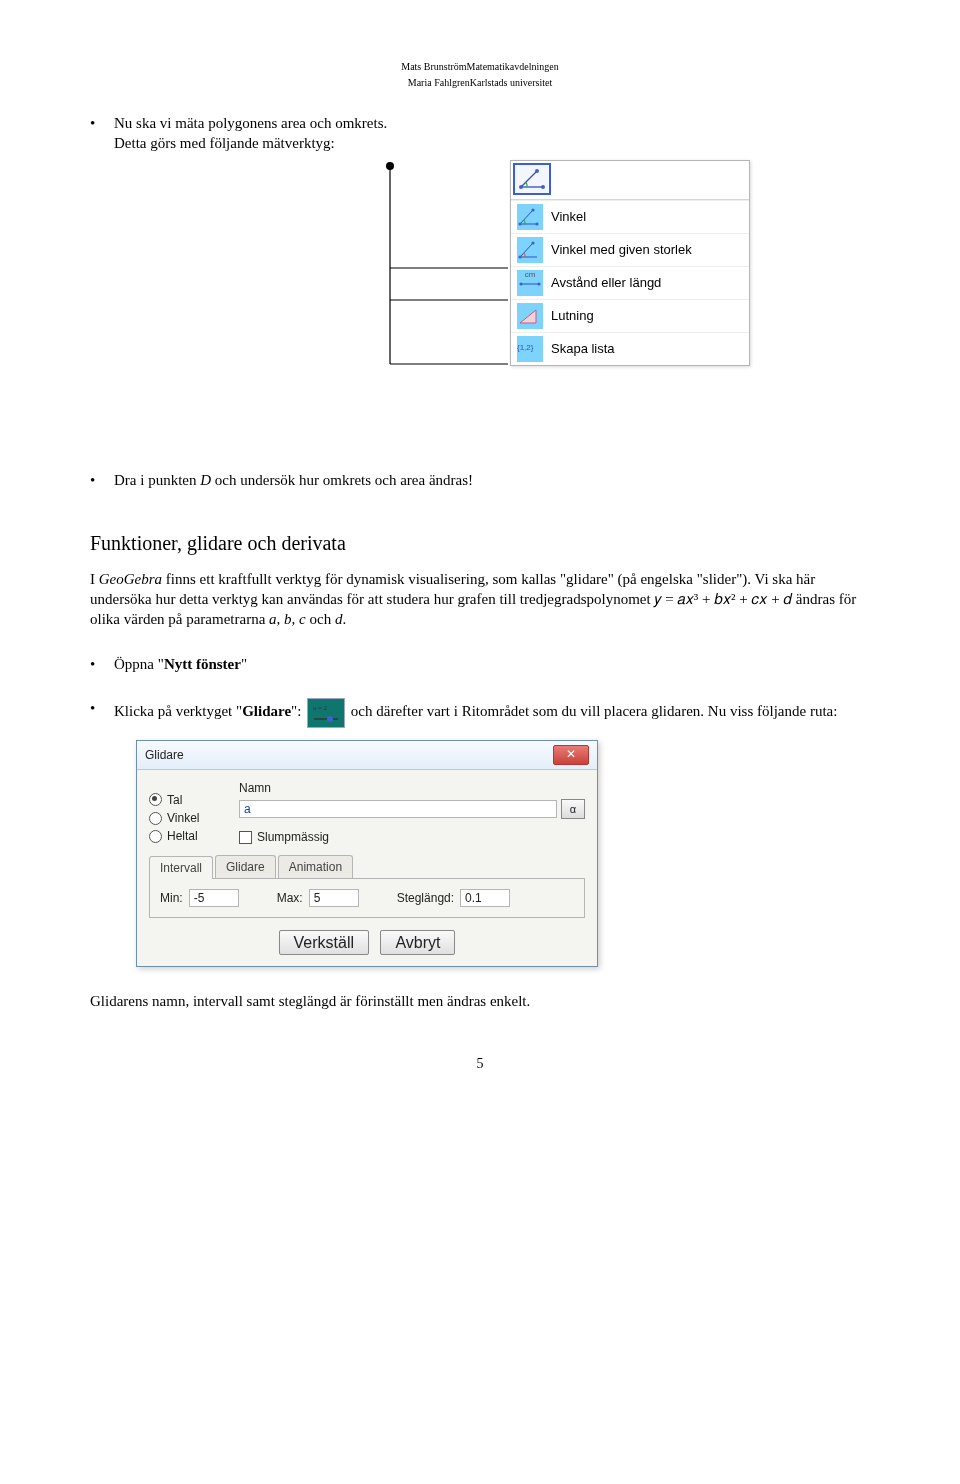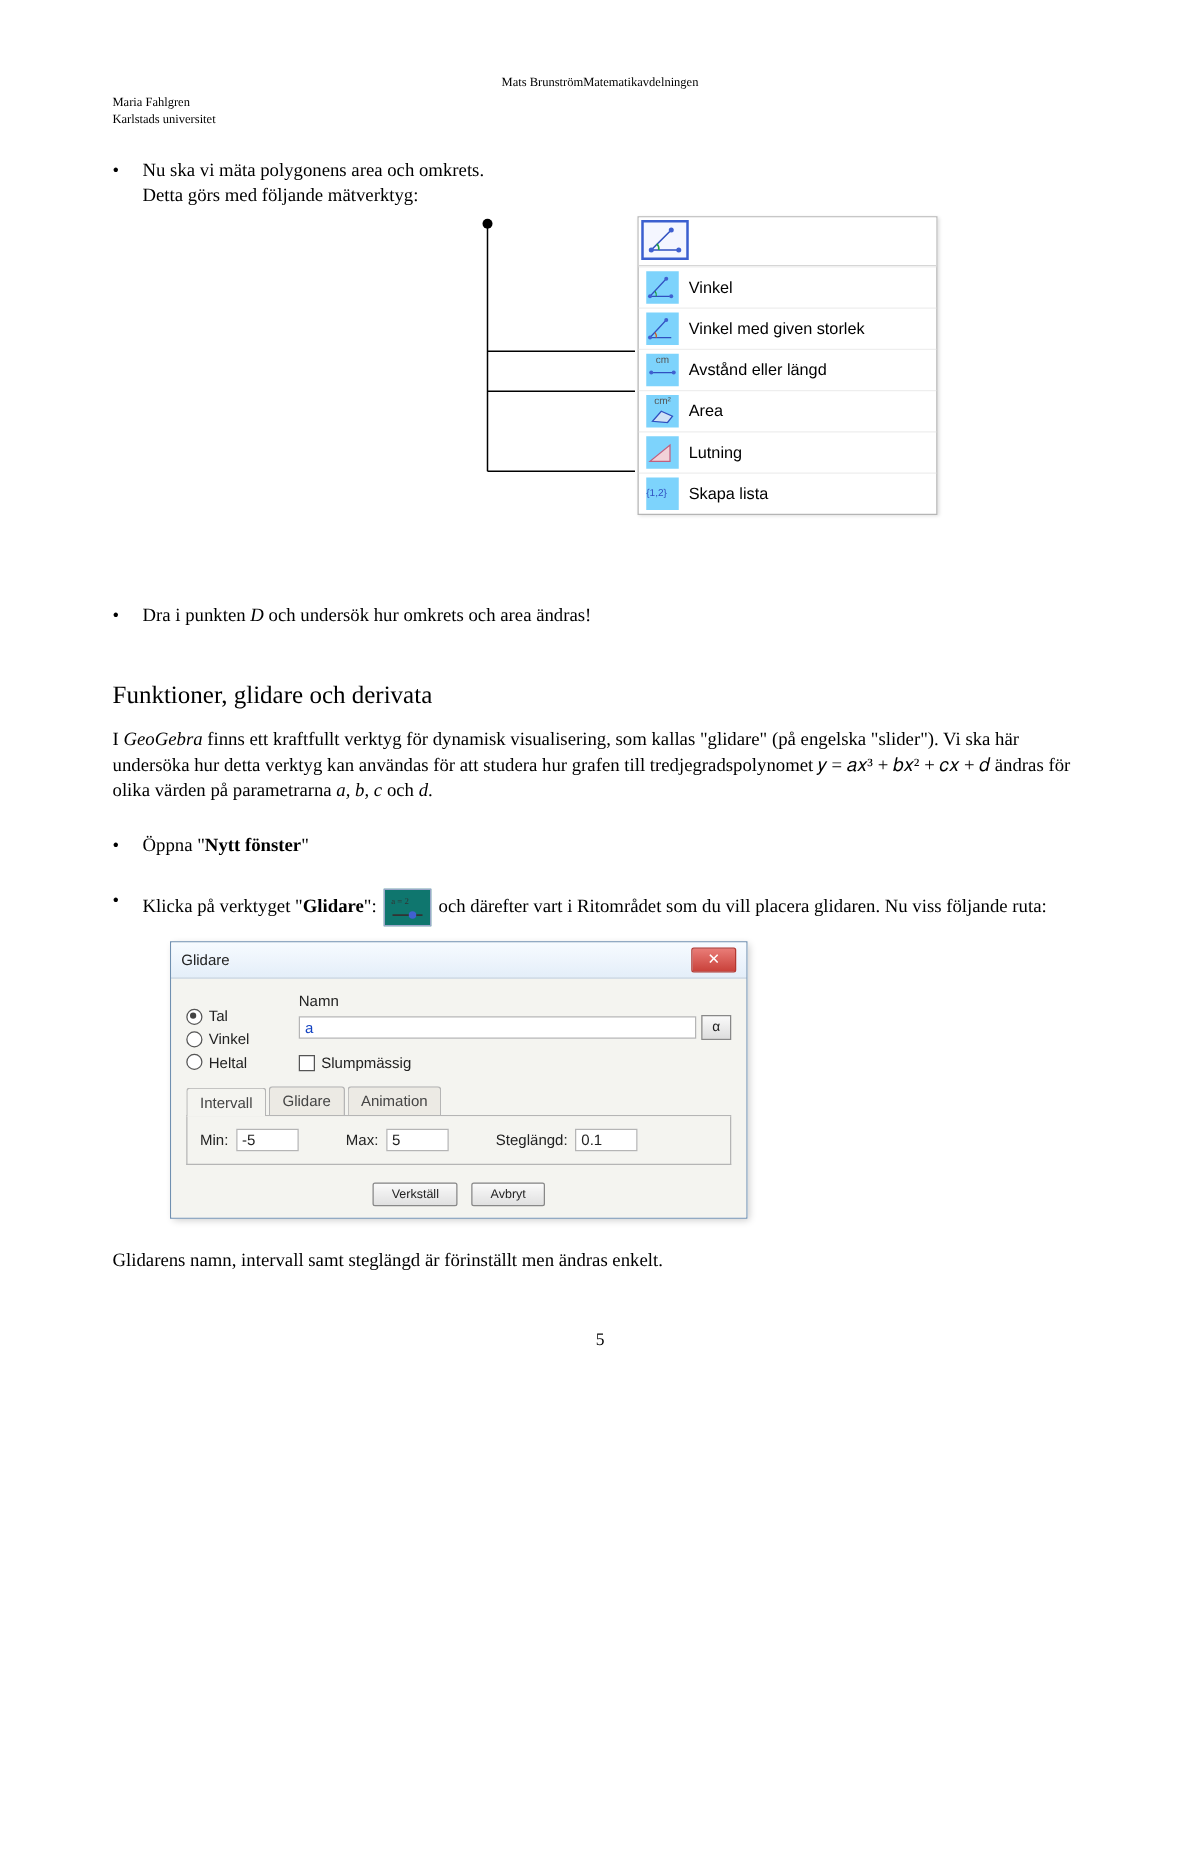--- a/index.html
+++ b/index.html
@@ -201,37 +201,37 @@
     border: 1px solid #b5b5b5; border-top: none;
     padding: 10px;
     background: #f4f4f0;
   }
   .btn {
     padding: 3px 14px;
     border: 1px solid #888;
     background: linear-gradient(#fafafa,#e0e0e0);
     border-radius: 2px;
     margin: 0 4px;
-    font-size: 10px;
+    font-size: 16px;
   }
   .btn-row { text-align: center; margin-top: 14px; }
   .page-num {
     text-align: center;
     margin-top: 44px;
     font-size: 14px;
   }
 </style>
 </head>
 <body>
 
 <div class="header-row">
   <div>Mats Brunström</div>
   <div>Matematikavdelningen</div>
 </div>
-<div class="header-row" style="margin-bottom:14px;flex-direction:column;">
+<div class="header-row" style="margin-bottom:14px;">
   <div>Maria Fahlgren</div>
   <div>Karlstads universitet</div>
 </div>
 
 <div class="bullet-row">
   <div class="bullet-dot"></div>
   <div class="bullet-text">
     <span>Nu ska vi mäta polygonens area och omkrets.</span><br>
     <span>Detta görs med följande mätverktyg:</span>
   </div>
@@ -292,29 +292,20 @@
         <span>cm</span>
         <svg width="22" height="8">
             <line x1="2" y1="4" x2="20" y2="4" stroke="#3050c0"></line>
             <circle cx="2" cy="4" r="1.6" fill="#4060d0"></circle>
             <circle cx="20" cy="4" r="1.6" fill="#4060d0"></circle>
           </svg>
       </div>
       <span>Avstånd eller längd</span>
     </div>
 
-    <div class="menu-item">
-      <div class="menu-icon" style="font-size:8px;color:#555;flex-direction:column;">
-        <span>cm²</span>
-        <svg width="22" height="12">
-            <polygon points="3,10 10,2 19,6 15,11" fill="#cfe1f5" stroke="#3050c0"></polygon>
-          </svg>
-      </div>
-      <span>Area</span>
-    </div>
 
     <div class="menu-item">
       <div class="menu-icon">
         <svg width="22" height="20">
             <polygon points="3,17 19,17 19,4" fill="#f2d2d8" stroke="#c06080"></polygon>
           </svg>
       </div>
       <span>Lutning</span>
     </div>
 

